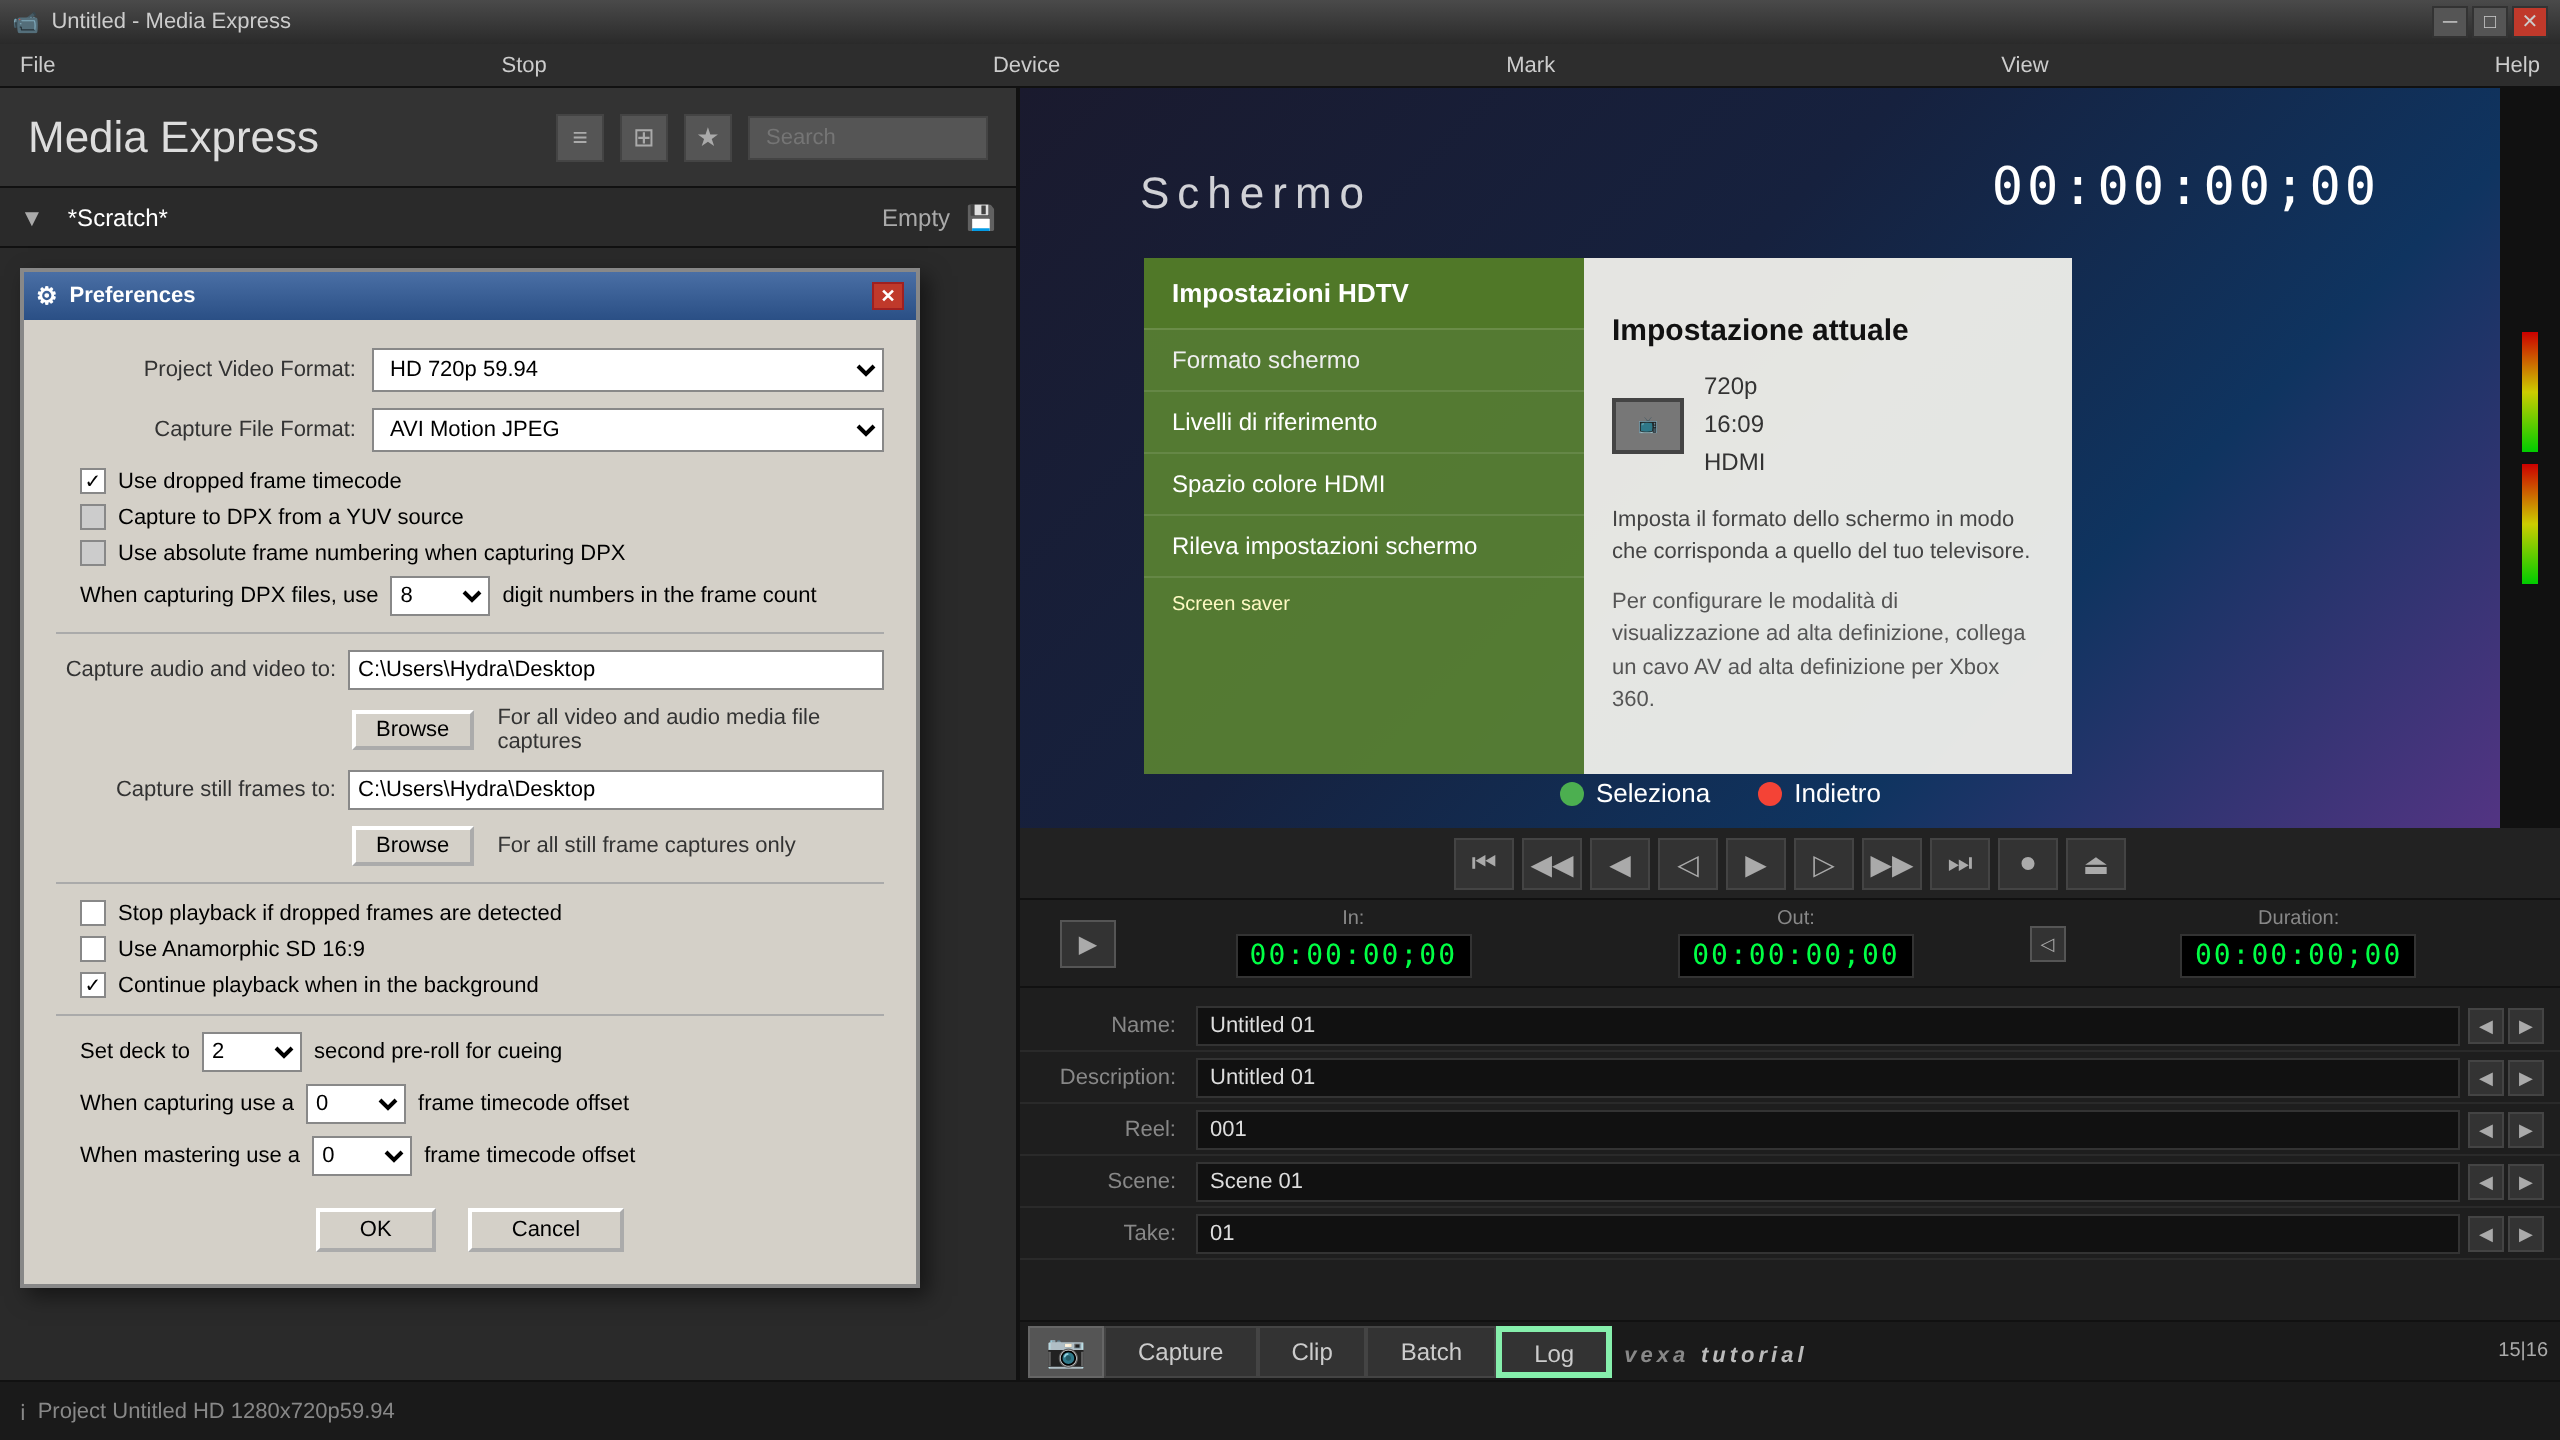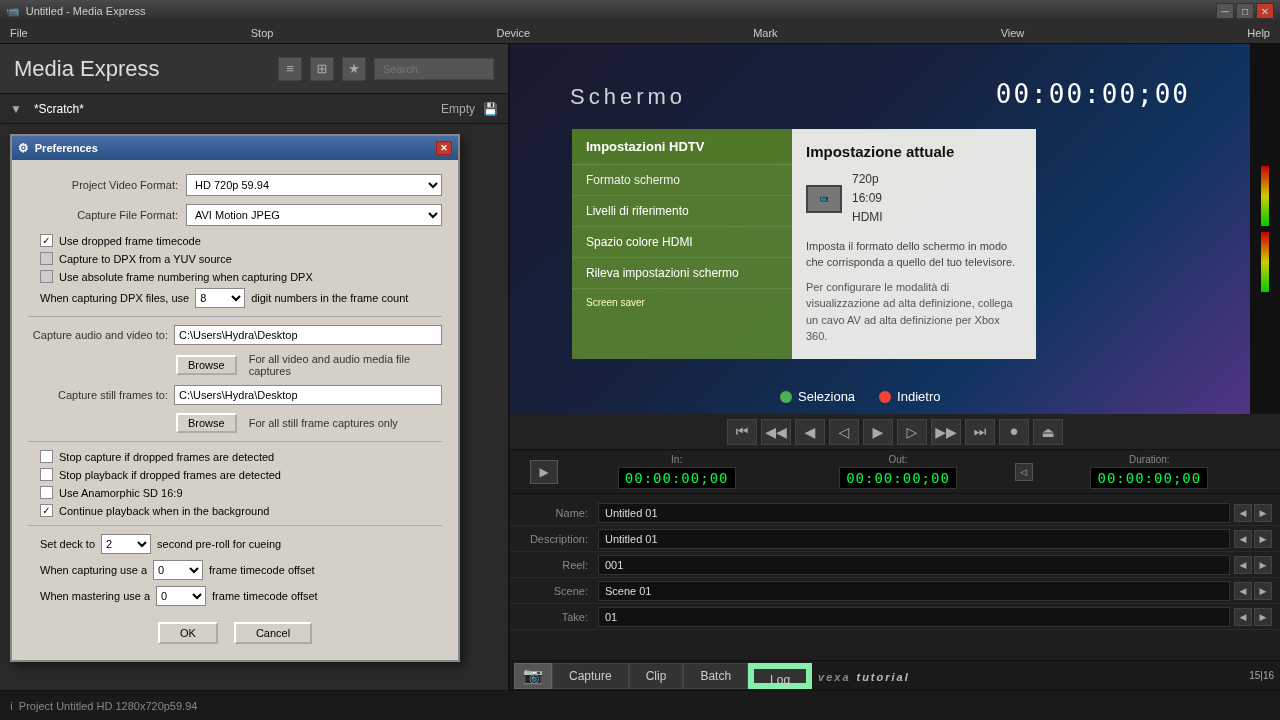--- a/index.html
+++ b/index.html
@@ -438,21 +438,21 @@
       background: #333;
       border: 1px solid #444;
       color: #ccc;
       font-size: 12px;
       cursor: pointer;
       height: 26px;
     }
     .bottom-log-btn {
       padding: 4px 16px;
       background: #333;
-      border: 6px solid #86efac;
+      border: 3px solid #86efac;
       color: #ccc;
       font-size: 12px;
       cursor: pointer;
       height: 26px;
     }
   </style>
 </head>
 <body>
 
 <div class="title-bar">
@@ -559,24 +559,20 @@
           </div>
           <div style="display:flex; align-items:center; gap:8px; margin-left:148px; margin-bottom:8px;">
             <button class="dialog-browse-btn">Browse</button>
             <span class="dialog-browse-desc">For all still frame captures only</span>
           </div>
 
           <div class="dialog-separator"></div>
 
           <div class="dialog-checkbox-row">
             <div class="dialog-checkbox"></div>
-            <span>Stop capture if dropped frames are detected</span>
-          </div>
-          <div class="dialog-checkbox-row">
-            <div class="dialog-checkbox"></div>
             <span>Stop playback if dropped frames are detected</span>
           </div>
           <div class="dialog-checkbox-row">
             <div class="dialog-checkbox"></div>
             <span>Use Anamorphic SD 16:9</span>
           </div>
           <div class="dialog-checkbox-row">
             <div class="dialog-checkbox checked"></div>
             <span>Continue playback when in the background</span>
           </div>
@@ -628,21 +624,21 @@
         <div style="position:absolute; top:85px; left:62px; display:flex; width:480px;">
           <div style="background:rgba(90,130,50,0.92); width:220px;">
             <div style="padding:10px 14px; color:#fff; font-size:13px; font-weight:bold; background:rgba(80,120,40,1); border-bottom:1px solid rgba(255,255,255,0.15);">Impostazioni HDTV</div>
             <div style="padding:8px 14px; color:#eee; font-size:12px; border-bottom:1px solid rgba(255,255,255,0.1); cursor:pointer;">Formato schermo</div>
             <div style="padding:8px 14px; color:#fff; font-size:12px; border-bottom:1px solid rgba(255,255,255,0.1); cursor:pointer;">Livelli di riferimento</div>
             <div style="padding:8px 14px; color:#fff; font-size:12px; border-bottom:1px solid rgba(255,255,255,0.1); cursor:pointer;">Spazio colore HDMI</div>
             <div style="padding:8px 14px; color:#fff; font-size:12px; border-bottom:1px solid rgba(255,255,255,0.1); cursor:pointer;">Rileva impostazioni schermo</div>
             <div style="padding:8px 14px; color:#fef9c3; font-size:10px; cursor:pointer;">Screen saver</div>
           </div>
 
-          <div style="background:rgba(240,240,235,0.95); width:244px; padding:14px 14px; color:#222;">
+          <div style="background:rgba(240,240,235,0.95); width:244px; padding:28px 14px; color:#222;">
             <div style="font-size:15px; font-weight:bold; margin-bottom:10px; color:#111;">Impostazione attuale</div>
             <div style="display:flex; align-items:center; gap:10px; margin-bottom:10px;">
               <div style="width:36px; height:28px; background:#777; border:2px solid #444; display:flex; align-items:center; justify-content:center; color:#fff; font-size:8px;">📺</div>
               <div style="line-height:1.6; font-size:12px; color:#333;">
                 <div>720p</div>
                 <div>16:09</div>
                 <div>HDMI</div>
               </div>
             </div>
             <div style="font-size:11px; color:#444; line-height:1.5; margin-bottom:8px;">Imposta il formato dello schermo in modo che corrisponda a quello del tuo televisore.</div>

